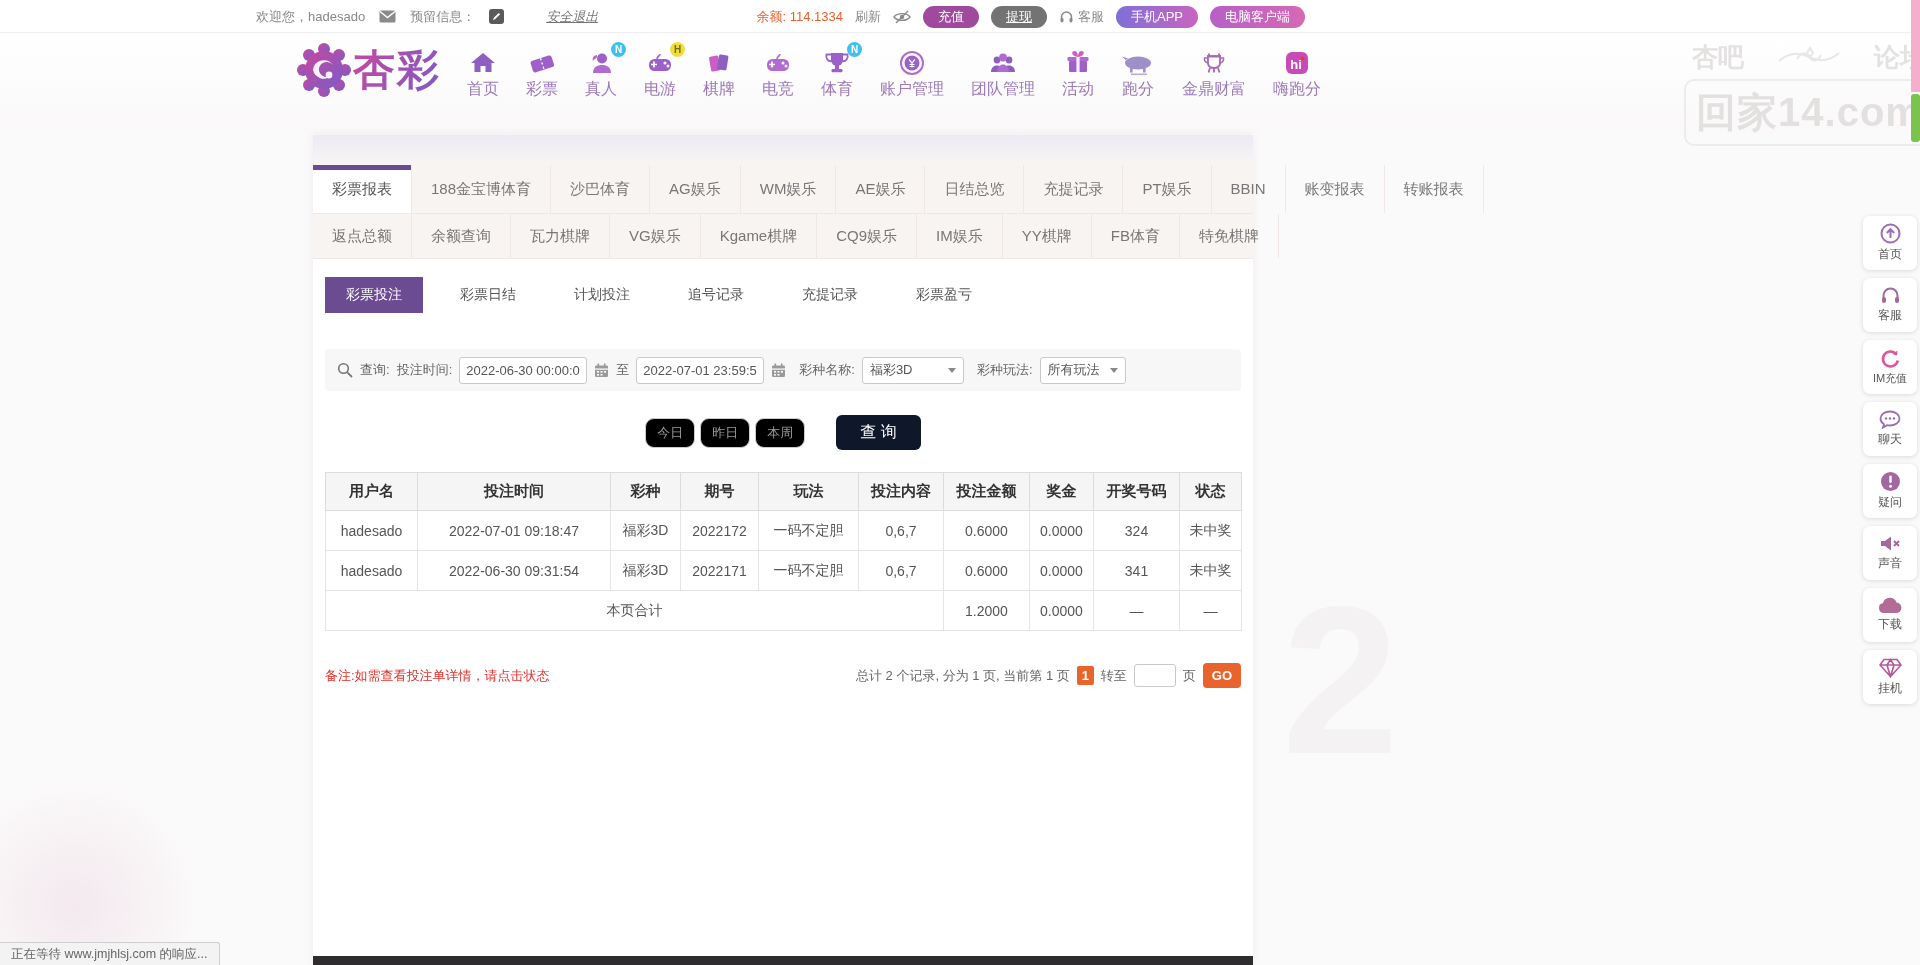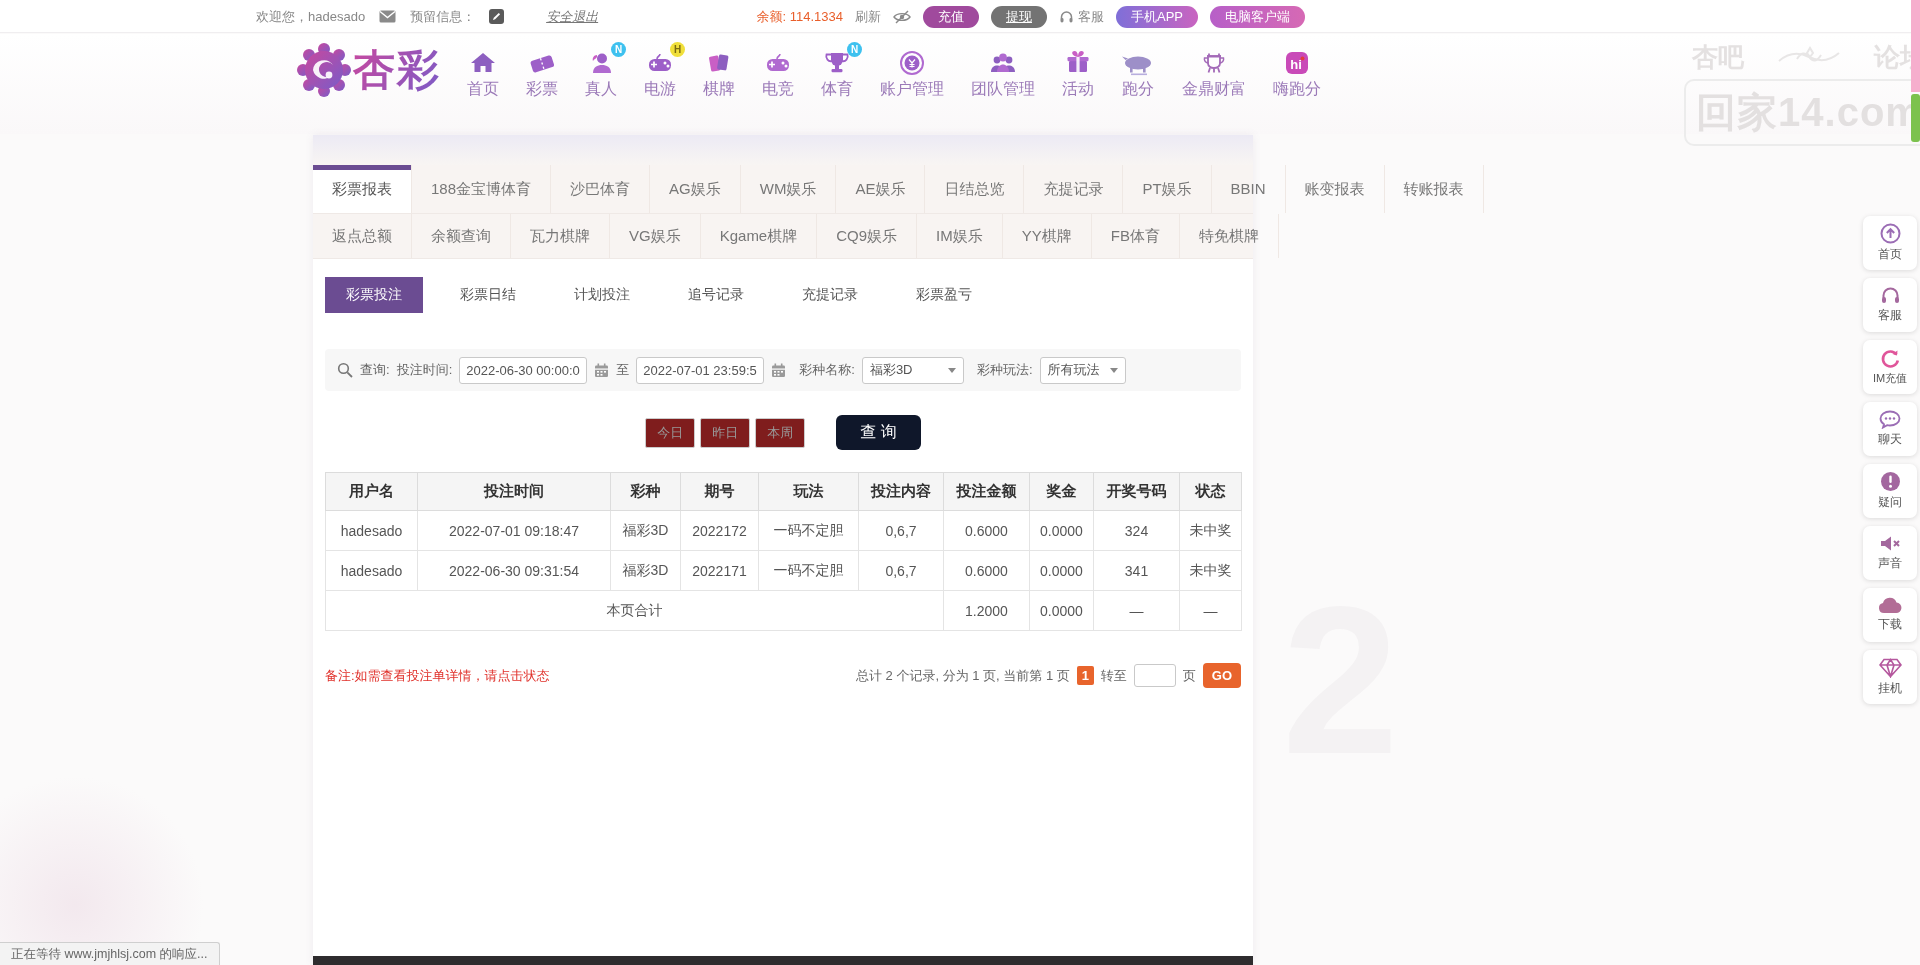--- a/index.html
+++ b/index.html
@@ -53,21 +53,21 @@
   
   .filter { margin:36px 12px 0; background:#f7f7f7; border-radius:4px; height:42px; display:flex; align-items:center; padding:0 12px; gap:7px; font-size:13px; color:#666; }
   .filter input[type=text] { height:27px; border:1px solid #c9c9c9; border-radius:3px; background:#fff; font-size:13px; color:#555; padding:0 6px; font-family:inherit; }
   .inp-date { width:128px; }
   .fake-select { height:27px; background:#fff; border:1px solid #c9c9c9; border-radius:3px; display:flex; align-items:center; justify-content:space-between; padding:0 7px; cursor:pointer; color:#555; }
   .sel-lottery { width:102px; }
   .sel-play { width:86px; }
   .caret { width:0; height:0; border-left:4px solid transparent; border-right:4px solid transparent; border-top:5px solid #888; }
   
   .quickrow { margin-top:24px; display:flex; justify-content:center; align-items:center; gap:5px; }
-  .qbtn { font-size:13px; color:#999; background:#7f1d1d; border:1px solid #ccc; border-radius:2px; padding:5px 11px; cursor:pointer; }
+  .qbtn { font-size:13px; color:#999; background:#000000; border:1px solid #ccc; border-radius:9px; padding:5px 11px; cursor:pointer; }
   .query-btn { margin-left:26px; background:#0f172a; color:#fff; font-size:16px; border:none; border-radius:6px; padding:7px 24px; cursor:pointer; font-family:inherit; }
   
   table.report { margin:22px 12px 0; border-collapse:collapse; width:916px; table-layout:fixed; }
   .report th { background:#f5f5f5; border:1px solid #dcdcdc; height:38px; font-size:15px; color:#333; font-weight:bold; }
   .report td { border:1px solid #e4e4e4; height:40px; font-size:14px; color:#555; text-align:center; }
   .report td.status-cell { cursor:pointer; }
   
   .belowrow { margin:32px 12px 0; display:flex; justify-content:space-between; align-items:center; }
   .note { color:#e0302a; font-size:13px; }
   .pager { display:flex; align-items:center; gap:7px; font-size:13px; color:#666; }

